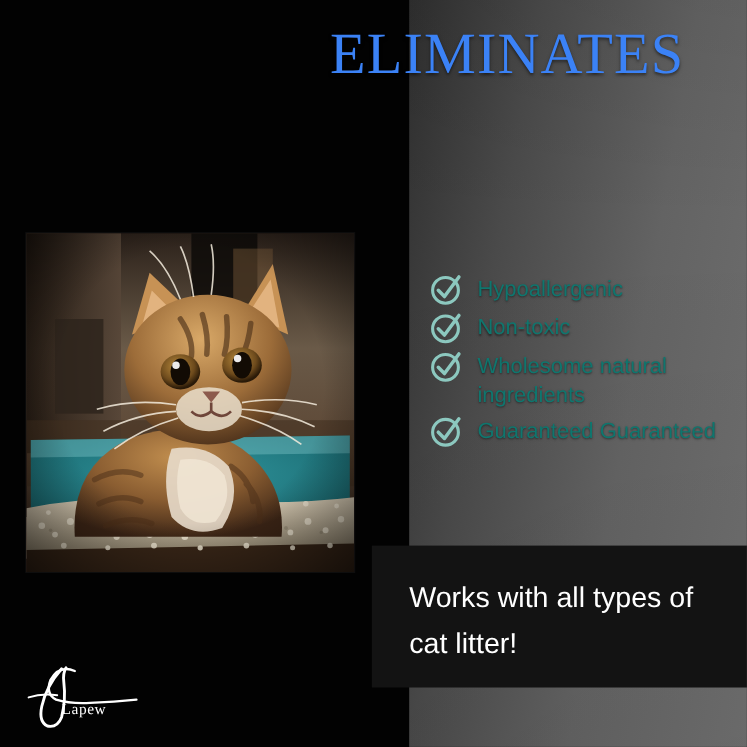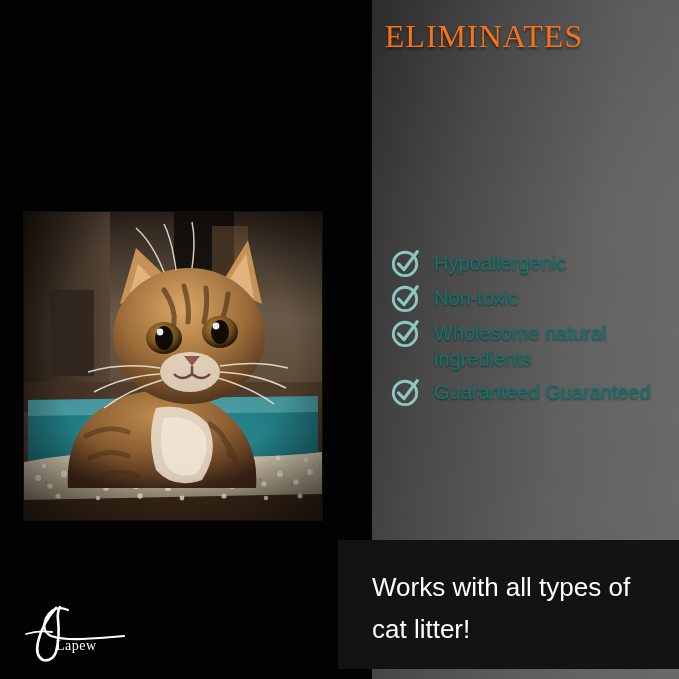--- a/index.html
+++ b/index.html
@@ -36,24 +36,24 @@
     background: linear-gradient(180deg, rgba(0,0,0,0.06) 0%, rgba(0,0,0,0) 30%, rgba(0,0,0,0.05) 100%);
     pointer-events: none;
   }
 
   
   .headline {
     position: absolute;
     left: 300px;
     top: 18px;
     width: 368px;
-    text-align: center;
+    text-align: left;
     font-family: "Liberation Serif", "DejaVu Serif", serif;
-    color: #f97316;
-    font-size: 32px;
+    color: #3b82f6;
+    font-size: 53px;
     line-height: 1.18;
     letter-spacing: 1px;
     text-shadow: 0 2px 3px rgba(0,0,0,0.55);
     z-index: 5;
   }
   .headline .hl-line { display: block; white-space: nowrap; }
 
   
   .photo {
     position: absolute;
@@ -93,21 +93,21 @@
     font-size: 20px;
     line-height: 26px;
     text-shadow: 0 1px 2px rgba(0,0,0,0.5);
     max-width: 236px;
   }
 
   
   .callout {
     position: absolute;
     left: 338px;
-    top: 540px;
+    top: 496px;
     width: 341px;
     height: 129px;
     background: #131313;
     z-index: 6;
   }
   .callout-text {
     position: absolute;
     left: 34px;
     top: 26px;
     width: 290px;

